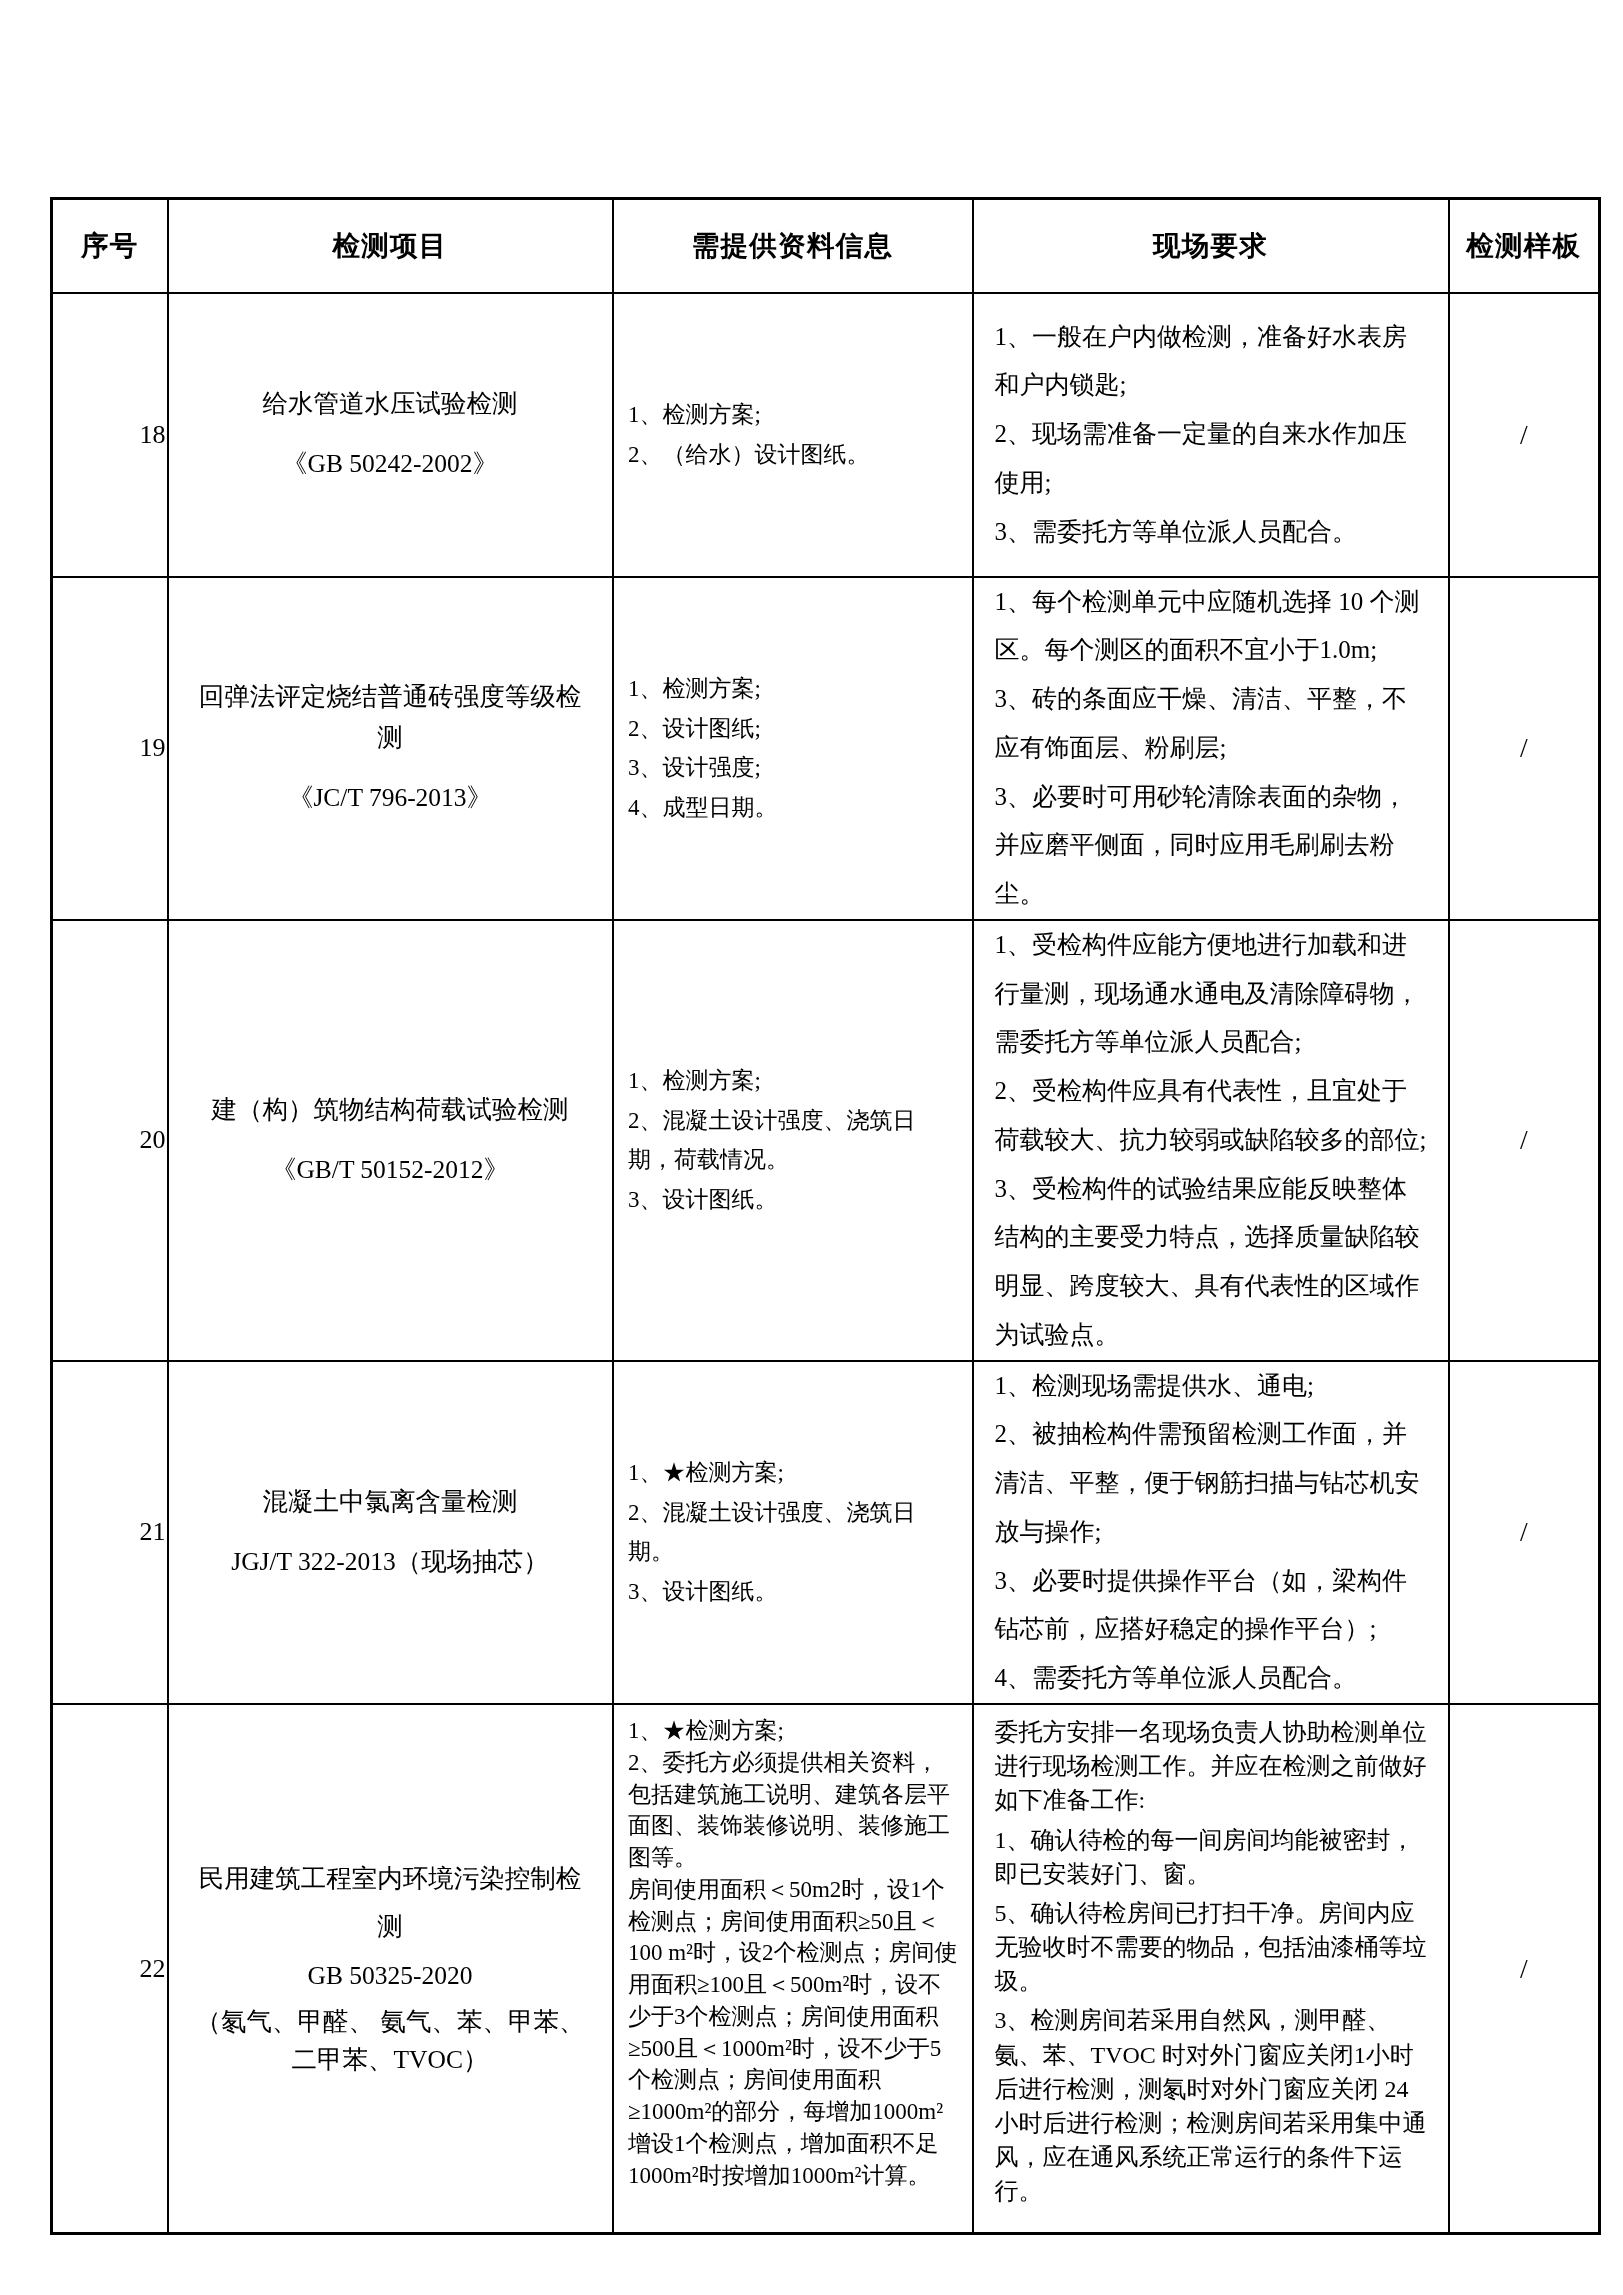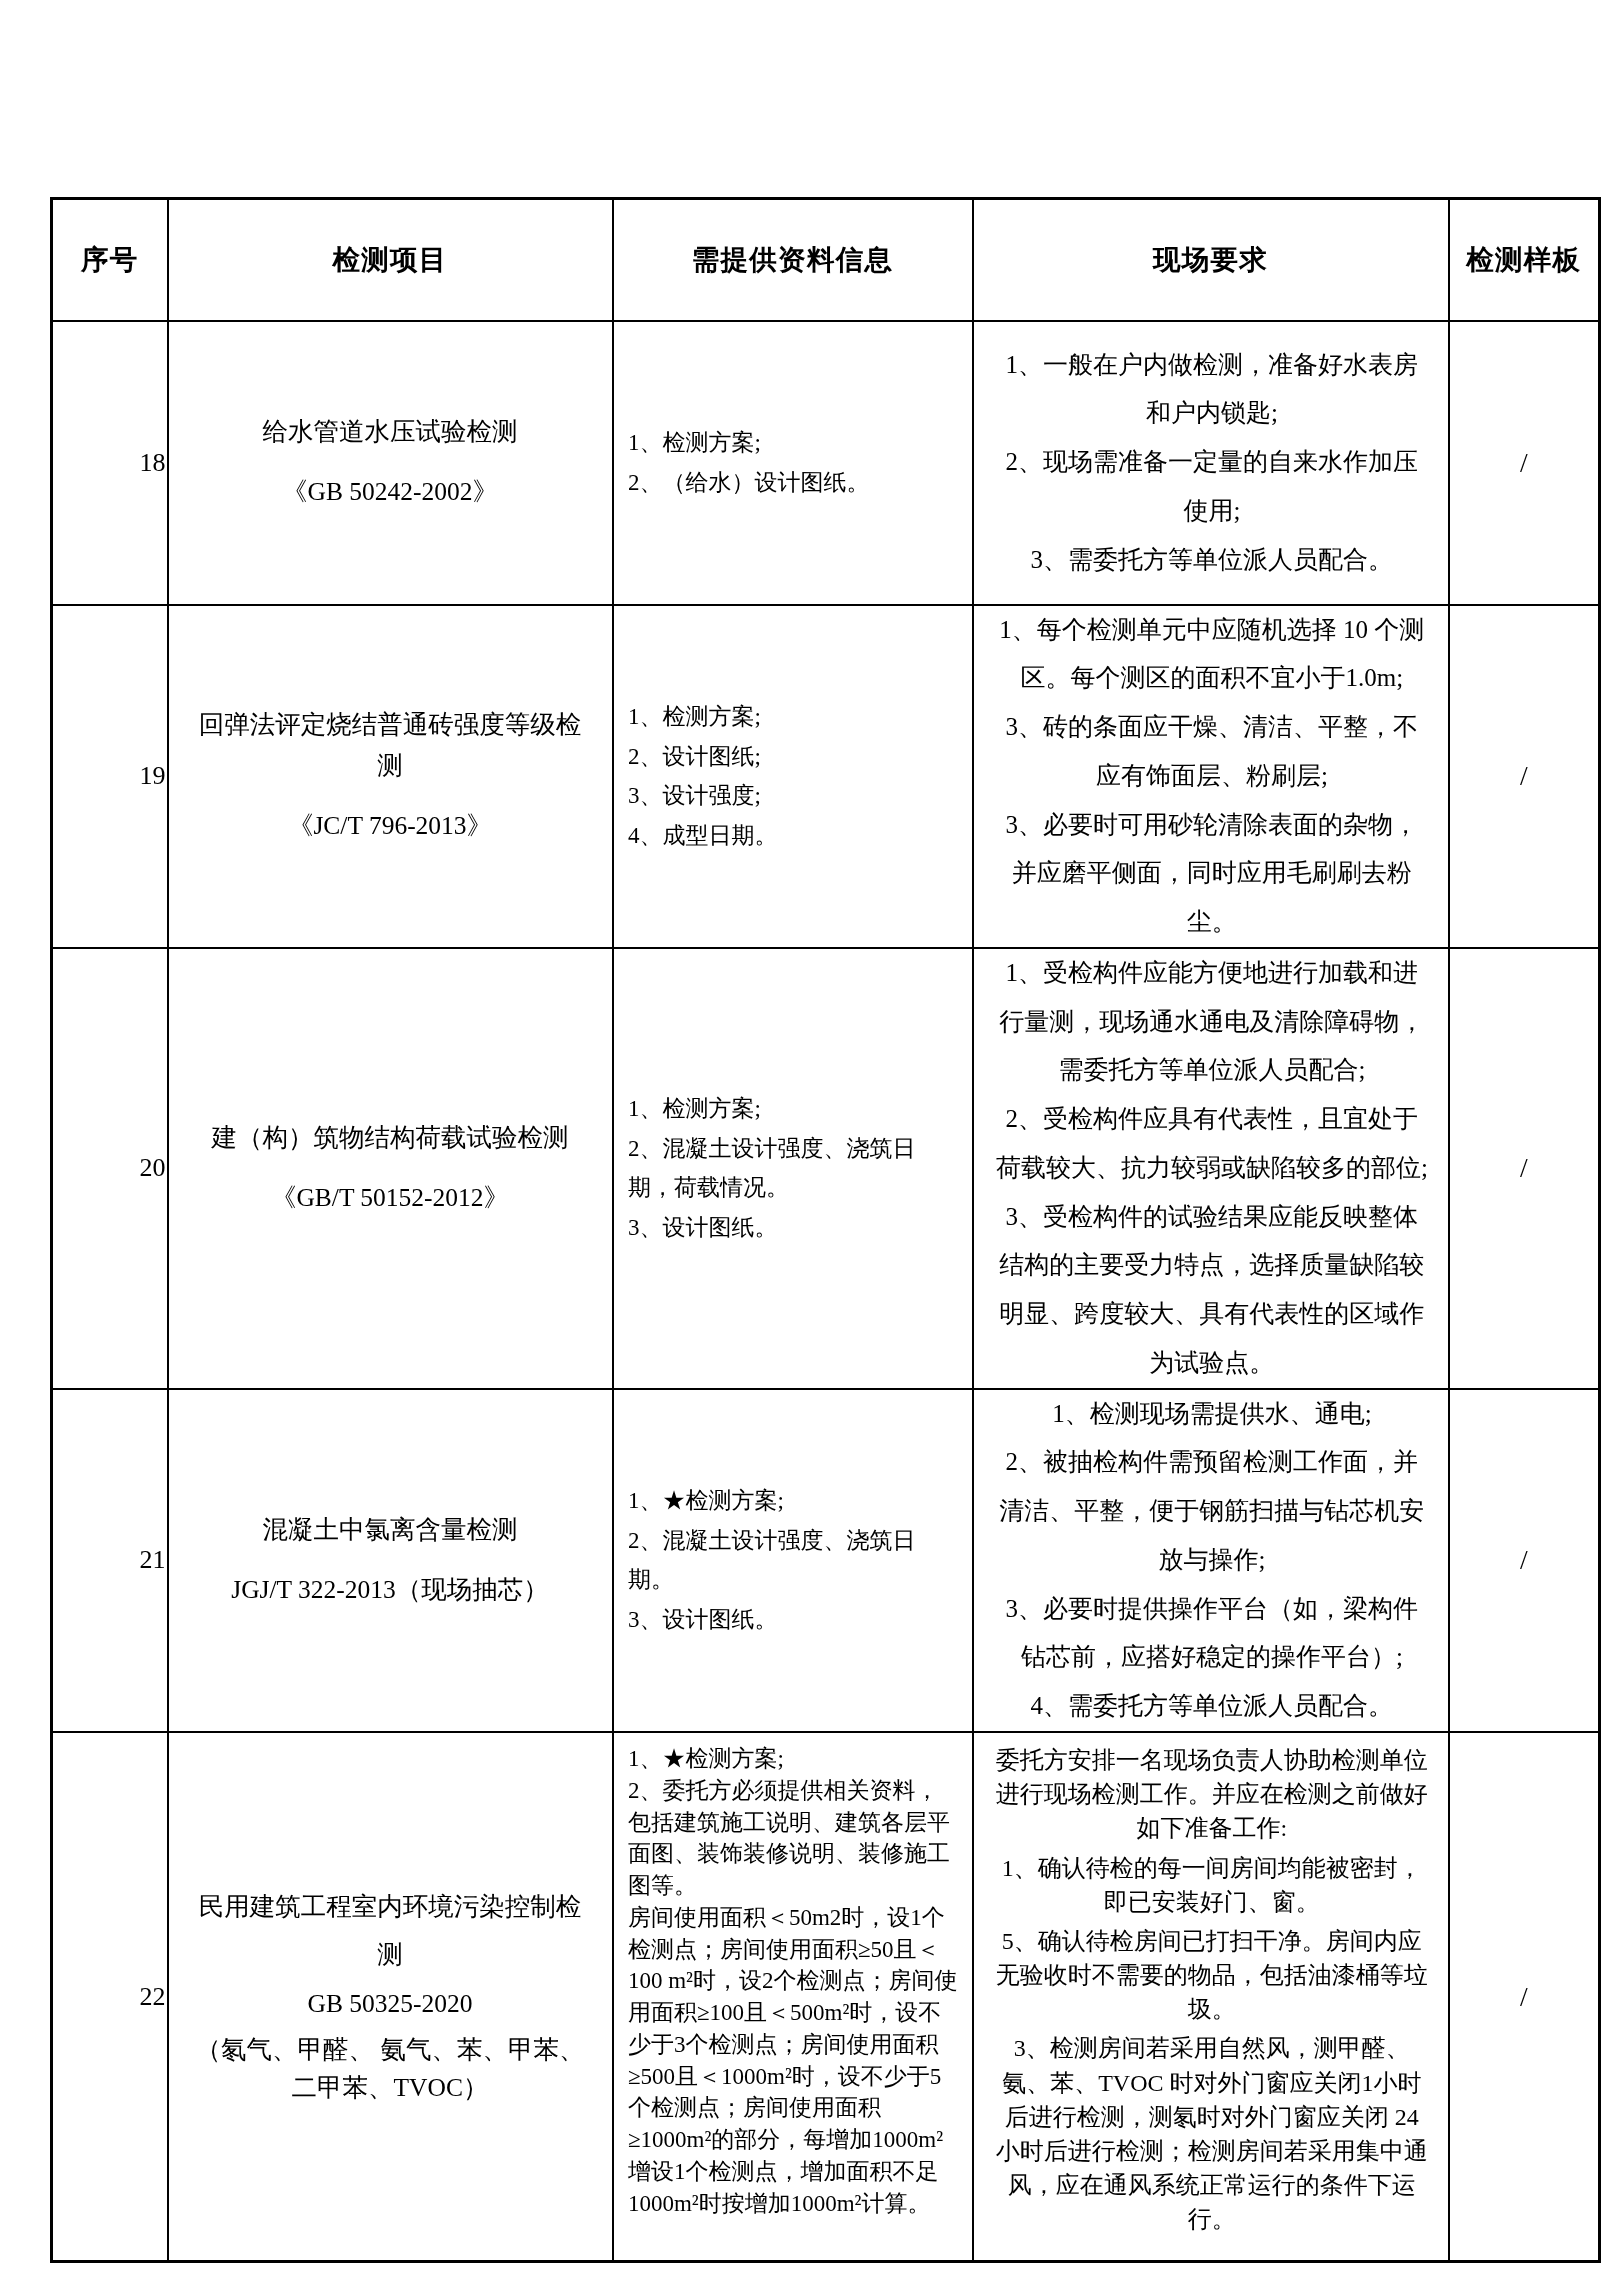--- a/index.html
+++ b/index.html
@@ -47,21 +47,21 @@
   td.project .plines .tline { line-height: 1.6; margin: 19.6px 0; }
   td.project .pnotes .tline { text-align: center; line-height: 1.5; margin: 2.6px 0; }
   td.materials {
     font-size: 23px;
     text-align: left;
     padding: 0 11.8px 0 14.4px;
   }
   td.materials .tline { line-height: 1.72; }
   td.site {
     font-size: 25px;
-    text-align: center;
+    text-align: left;
     padding: 0 18.3px 0 21px;
   }
   td.site .tline { line-height: 1.95; }
   td.sample {
     text-align: center;
     font-size: 27.5px;
   }
   
   tr.row-dense td.materials,
   tr.row-dense td.site { vertical-align: top; padding-top: 10.5px; }
@@ -88,21 +88,21 @@
 
   <table class="doc-table">
     <colgroup>
       <col style="width:116px">
       <col style="width:445px">
       <col style="width:360px">
       <col style="width:476px">
       <col style="width:151px">
     </colgroup>
     <thead>
-      <tr style="height:122px">
+      <tr style="height:94px">
         <th>序号</th>
         <th>检测项目</th>
         <th>需提供资料信息</th>
         <th>现场要求</th>
         <th>检测样板</th>
       </tr>
     </thead>
     <tbody>
       <tr style="height:284px">
         <td class="no">18</td>

